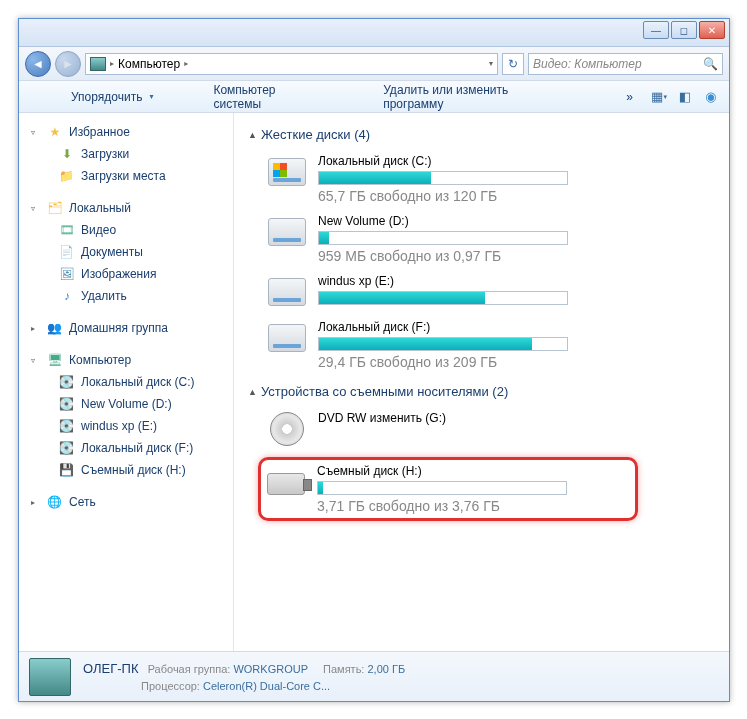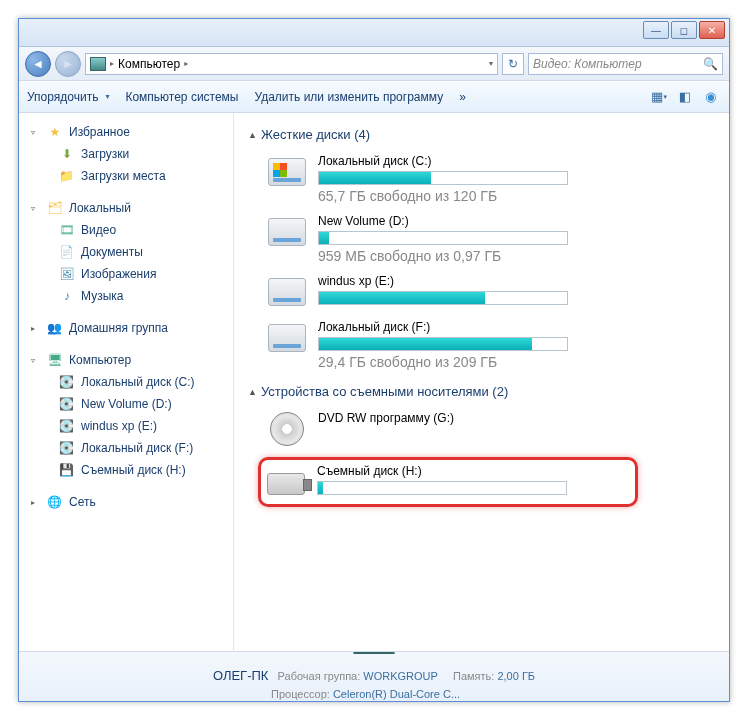--- a/index.html
+++ b/index.html
@@ -12,21 +12,21 @@
 .navbar { height: 34px; background: linear-gradient(to bottom,#f4f8fd,#e4ecf7); display: flex; align-items: center; padding: 0 6px; gap: 4px; border-bottom: 1px solid #d0dae8; }
 .nav-btn { width: 26px; height: 26px; border-radius: 50%; background: radial-gradient(circle at 30% 30%, #8db8e8, #4a7fc0); border: 1px solid #3a6aa8; display: flex; align-items: center; justify-content: center; color: #fff; font-size: 12px; }
 .nav-btn.fwd { background: radial-gradient(circle at 30% 30%, #c8d8ec, #9ab4d4); color: #d8e4f0; border-color: #8aa4c4; }
 .addr { flex: 1; height: 22px; border: 1px solid #a8bcd8; background: #fff; display: flex; align-items: center; padding: 0 4px; gap: 4px; font-size: 12px; }
 .addr .comp-icon { width: 16px; height: 14px; background: linear-gradient(#8cc,#488); border: 1px solid #366; }
 .addr .tri { font-size: 8px; color: #666; }
 .refresh-btn { width: 22px; height: 22px; border: 1px solid #a8bcd8; background: #fff; display: flex; align-items: center; justify-content: center; color: #3a6aa8; font-size: 12px; }
 .search { width: 195px; height: 22px; border: 1px solid #a8bcd8; background: #fff; display: flex; align-items: center; padding: 0 4px; color: #888; font-style: italic; gap: 4px; }
 .search .mag { color: #5a8fd6; font-style: normal; }
 .toolbar { height: 32px; background: linear-gradient(to bottom,#f7fbff,#e4f0fb); border-bottom: 1px solid #d0dae8; display: flex; align-items: center; padding: 0 8px; gap: 16px; color: #1a3e6e; }
-.tb-item { display: flex; align-items: center; gap: 4px; cursor: default; }
+.tb-item { display: flex; align-items: center; gap: 4px; cursor: default; margin-left: 44px; }
 .tb-drop::after { content: "▾"; font-size: 8px; margin-left: 3px; color: #3a6e9e; }
 .tb-right { margin-left: auto; display: flex; gap: 6px; align-items: center; }
 .tb-icon { width: 20px; height: 18px; display: flex; align-items: center; justify-content: center; color: #3a6e9e; font-size: 13px; }
 .body { display: flex; height: 538px; }
 .sidebar { width: 215px; border-right: 1px solid #e0e6ee; padding: 8px 0; overflow: hidden; }
 .sb-group { margin-bottom: 10px; padding: 0 12px; }
 .sb-head { display: flex; align-items: center; gap: 6px; padding: 3px 0; color: #1a3e6e; }
 .sb-head .exp { font-size: 8px; width: 10px; color: #666; }
 .sb-item { display: flex; align-items: center; gap: 6px; padding: 3px 0 3px 28px; color: #1a3e6e; }
 .ico { width: 16px; height: 16px; display: inline-flex; align-items: center; justify-content: center; font-size: 12px; }
@@ -41,21 +41,21 @@
 .hdd-ico.win::before { content:""; position:absolute; width:14px; height:14px; top:4px; left:4px; background:conic-gradient(#f25022 0 25%, #7fba00 0 50%, #00a4ef 0 75%, #ffb900 0 100%); }
 .dvd-ico { width:34px; height:34px; border-radius:50%; background:radial-gradient(circle,#fff 20%, #ccc 22%, #e8e8e8 60%, #bbb 100%); border:1px solid #888; }
 .usb-ico { width:38px; height:22px; background:linear-gradient(to bottom,#e8e8e8,#c8c8c8); border:1px solid #999; border-radius:3px; position:relative; margin-top:4px; }
 .usb-ico::after{content:"";position:absolute;right:-8px;top:5px;width:7px;height:10px;background:#888;border:1px solid #666;}
 .drive-info { flex: 1; max-width: 250px; }
 .drive-name { font-size: 12px; color: #000; margin-bottom: 3px; }
 .bar { height: 14px; border: 1px solid #b8c4d0; background: #fff; position: relative; margin-bottom: 3px; }
 .bar-fill { height: 100%; background: linear-gradient(to bottom, #2fd8d8, #0aafb8); }
 .drive-free { font-size: 14px; color: #888; }
 .highlight { border: 3px solid #e03030; border-radius: 10px; padding: 4px 12px 4px 4px; margin: 2px 0 8px 10px; display: flex; gap: 10px; align-items: flex-start; width: 380px; box-shadow: 0 0 6px rgba(224,48,48,0.4); }
-.statusbar { height: 50px; border-top: 1px solid #d0dae8; background: linear-gradient(to bottom,#f4f8fd,#e8f0fa); display: flex; align-items: center; padding: 0 10px; gap: 12px; flex-direction: column; }
+.statusbar { height: 50px; border-top: 1px solid #d0dae8; background: linear-gradient(to bottom,#f4f8fd,#e8f0fa); display: flex; align-items: center; padding: 0 10px; gap: 12px; }
 .stat-icon { width: 42px; height: 38px; background: linear-gradient(#8cc,#488); border: 1px solid #366; border-radius: 2px; }
 .stat-text { font-size: 11px; color: #555; line-height: 1.5; }
 .stat-text .name { font-size: 13px; color: #1a3e6e; }
 .stat-text .lbl { color: #888; }
 .stat-text .val { color: #3a6e9e; }
 </style>
 </head>
 <body>
 
 <div class="window">
@@ -127,21 +127,21 @@
         <div class="sb-item">
             <span class="ico doc">📄</span>
             <span>Документы</span>
           </div>
         <div class="sb-item">
             <span class="ico img">🖼</span>
             <span>Изображения</span>
           </div>
         <div class="sb-item">
             <span class="ico mus">♪</span>
-            <span>Музыка</span>
+            <span>Удалить</span>
           </div>
       </div>
       <div class="sb-group">
         <div class="sb-head">
             <span class="exp">▸</span>
             <span class="ico home">👥</span>
             <span>Домашняя группа</span>
           </div>
       </div>
       <div class="sb-group">
@@ -237,33 +237,34 @@
       <div class="group-header">
           <span class="tri2">▲</span>
           <span>Устройства со съемными носителями (2)</span>
         </div>
 
       <div class="drive">
         <div class="drive-icon">
             <div class="dvd-ico"></div>
           </div>
         <div class="drive-info">
-          <div class="drive-name">DVD RW программу (G:)</div>
+          <div class="drive-name">DVD RW изменить (G:)</div>
         </div>
       </div>
 
       <div class="highlight">
         <div class="drive-icon">
             <div class="usb-ico"></div>
           </div>
         <div class="drive-info">
           <div class="drive-name">Съемный диск (H:)</div>
           <div class="bar">
               <div class="bar-fill" style="width:2%"></div>
             </div>
+          <div class="drive-free">3,71 ГБ свободно из 3,76 ГБ</div>
         </div>
       </div>
     </div>
   </div>
 
   <div class="statusbar">
     <div class="stat-icon"></div>
     <div class="stat-text">
       <span class="name">ОЛЕГ-ПК</span>
       &nbsp;&nbsp;<span class="lbl">Рабочая группа:</span> <span class="val">WORKGROUP</span>

